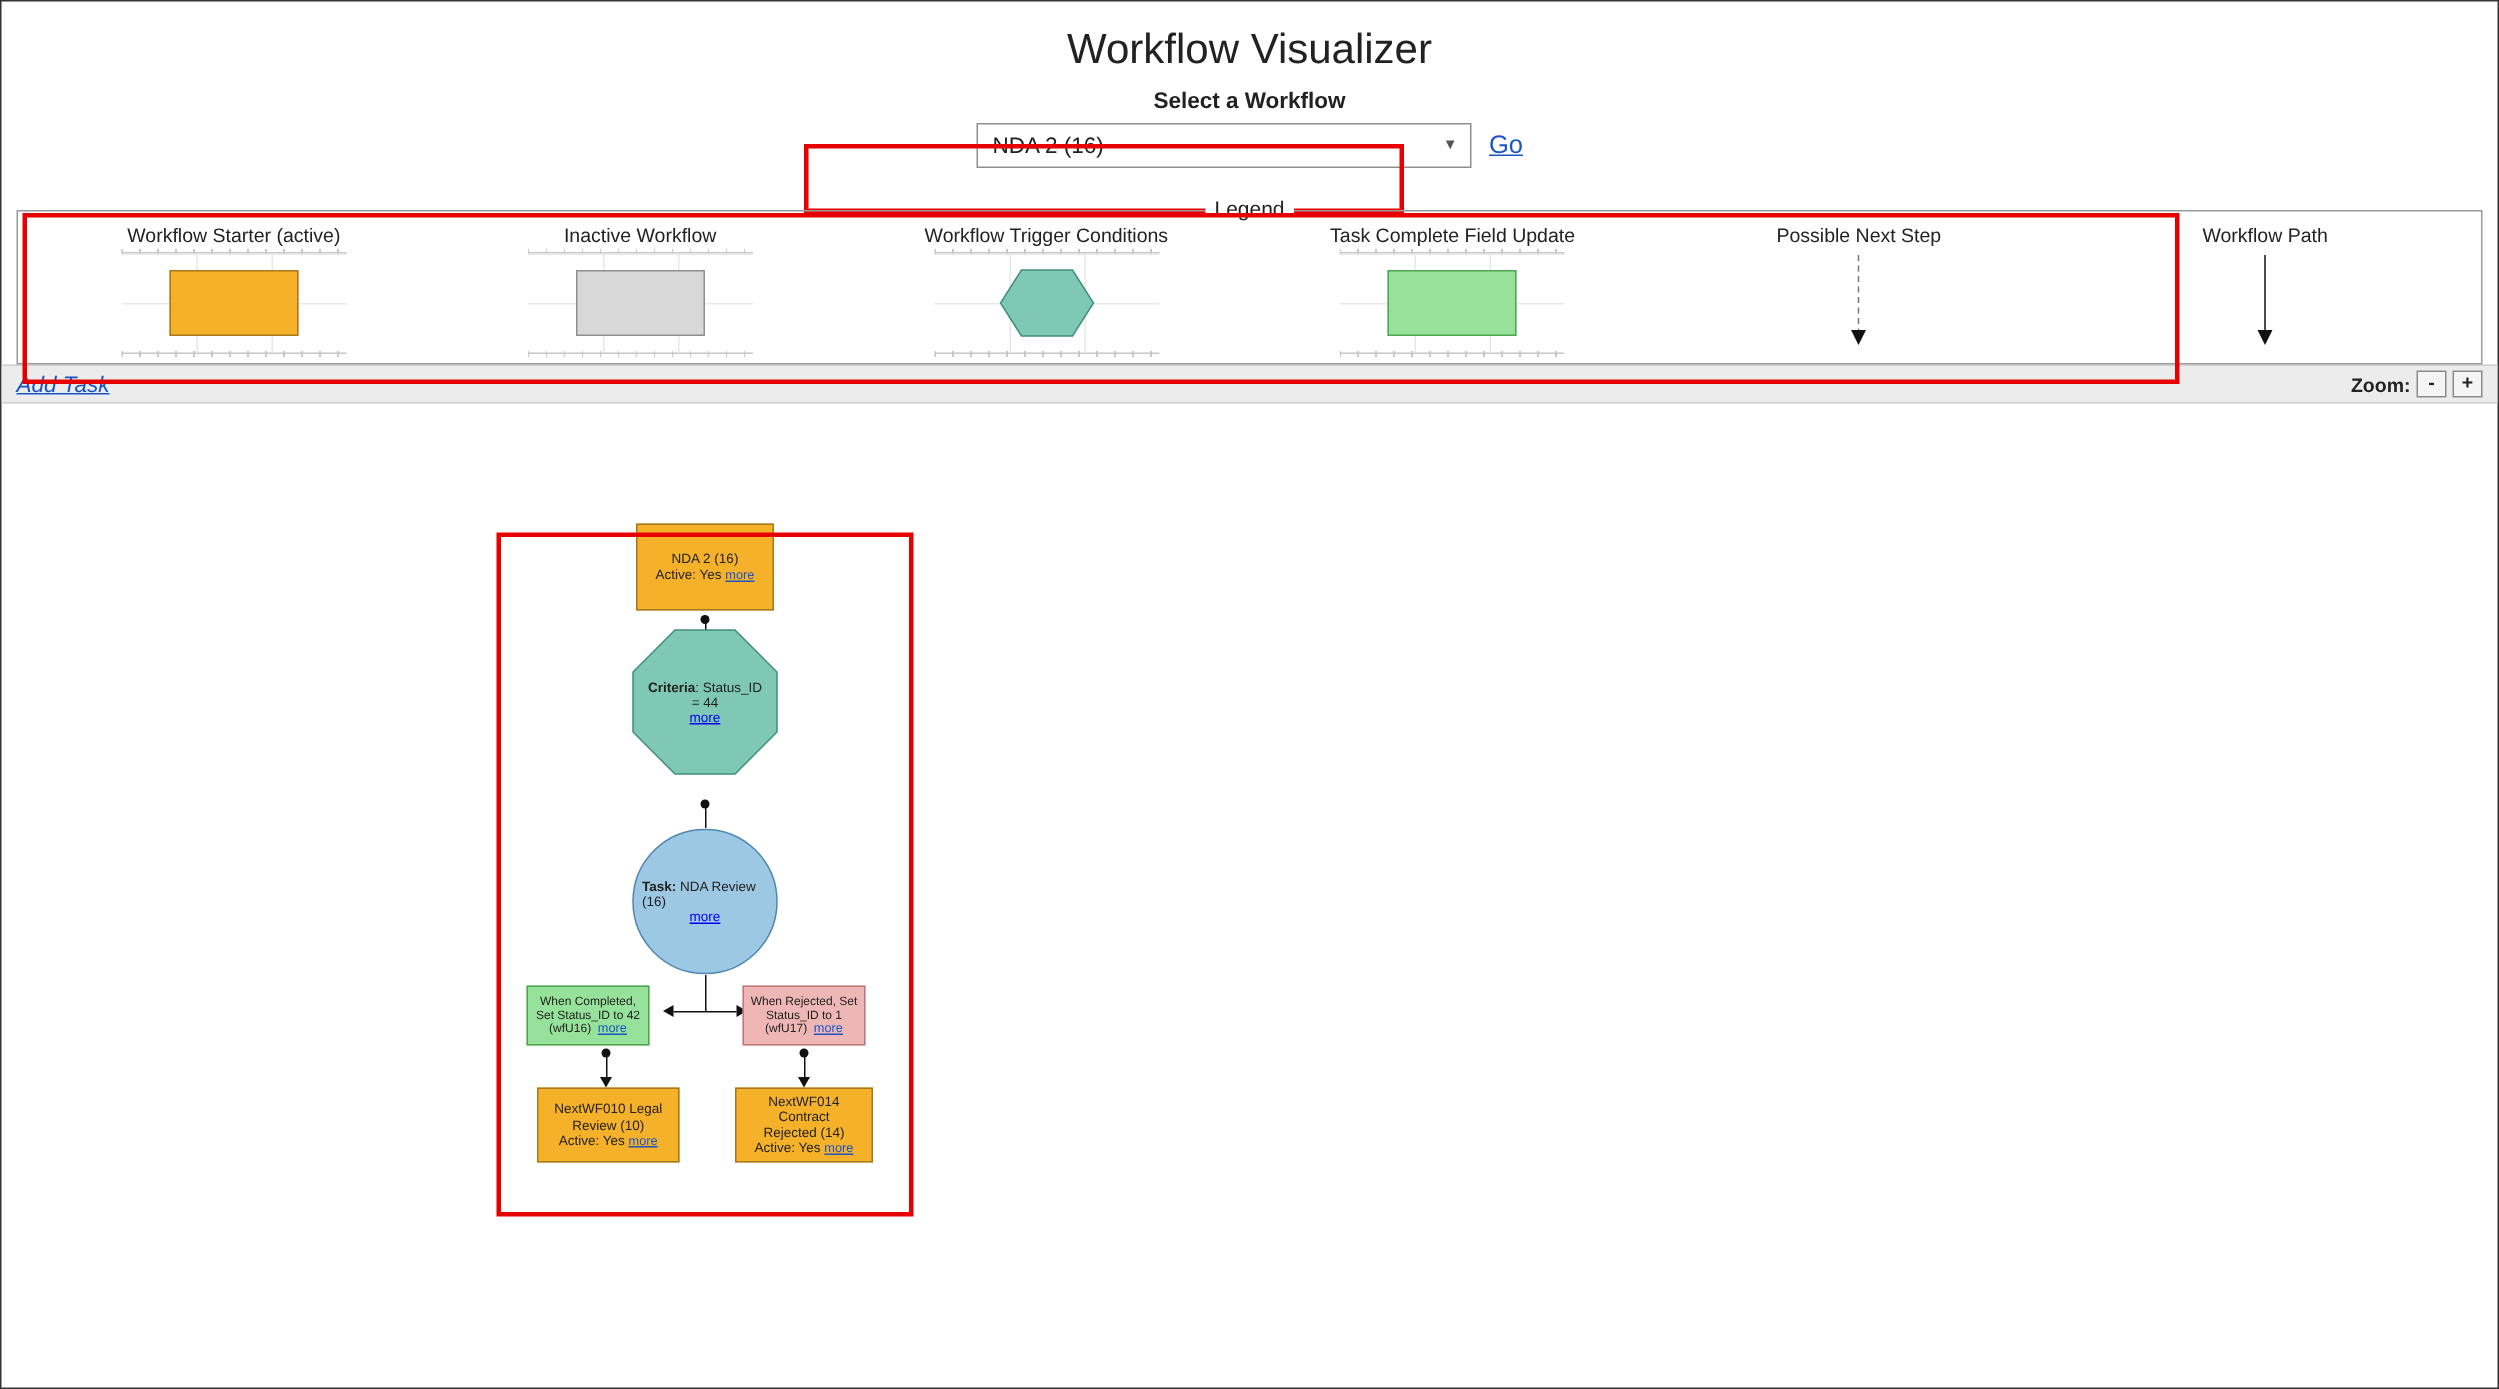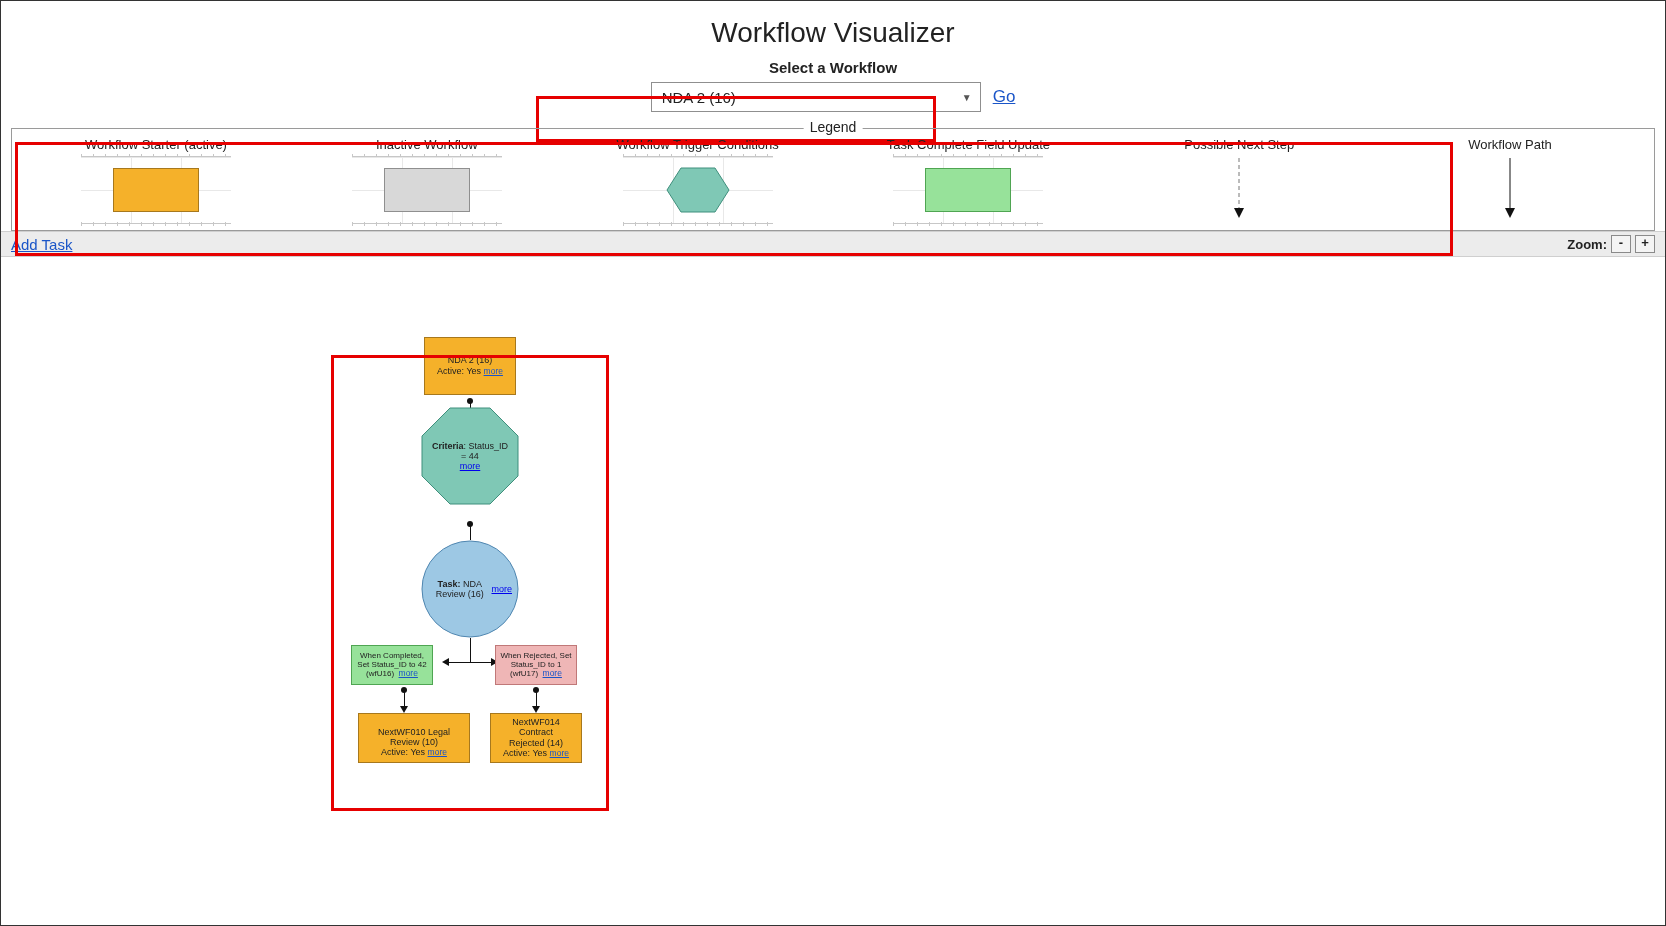--- a/index.html
+++ b/index.html
@@ -89,21 +89,21 @@
   }
   .redbox-diagram{
     position:absolute;
     left:330px; top:354px;
     width:278px; height:456px;
     border:3px solid var(--red);
     pointer-events:none;
   }
   
   .legend-wrap{
-    margin:16px 10px 0;
+    margin:28px 10px 0;
     border:1px solid #9a9a9a;
     padding:4px 17px 2px;
     position:relative;
   }
   .legend-title{
     position:absolute;
     left:50%; top:-10px; transform:translateX(-50%);
     background:#fff;
     padding:0 6px;
     font-size:14px;
@@ -159,21 +159,21 @@
     display:flex;
     justify-content:space-between;
     align-items:center;
     background:#ececec;
     border-top:1px solid #cfcfcf;
     border-bottom:1px solid #cfcfcf;
     padding:3px 10px;
     margin:0;
     font-size:15px;
   }
-  .toolbar .add{color:var(--link);}
+  .toolbar .add{color:var(--link);font-style:italic;}
   .toolbar .zoom{display:flex;align-items:center;gap:4px;font-size:13px;font-weight:600;}
   .zoom-btn{
     width:20px;height:18px;
     border:1px solid #8a8a8a;
     background:#f4f4f4;
     font-size:13px;
     line-height:14px;
     text-align:center;
     cursor:pointer;
   }
@@ -196,21 +196,21 @@
   }
   .node .more{color:var(--link);text-decoration:underline;font-size:8.5px;margin-top:1px;}
   .node-rect{border:1px solid;width:92px;height:58px;}
   .node-rect.orange{background:var(--orange);border-color:var(--orange-border);}
   .node-small{width:82px;height:40px;font-size:8px;}
   .node-small.green{background:var(--green);border-color:var(--green-border);border:1px solid var(--green-border);}
   .node-small.pink{background:var(--pink);border-color:var(--pink-border);border:1px solid var(--pink-border);}
   .oct-wrap{position:absolute;width:100px;height:100px;}
   .oct-wrap .content{position:absolute;inset:0;display:flex;flex-direction:column;justify-content:center;align-items:center;font-size:9px;padding:10px;text-align:center;}
   .circ-wrap{position:absolute;width:100px;height:100px;}
-  .circ-wrap .content{position:absolute;inset:0;display:flex;flex-direction:row;justify-content:center;align-items:center;font-size:9px;padding:8px;text-align:center;}
+  .circ-wrap .content{position:absolute;inset:0;display:flex;flex-direction:column;justify-content:center;align-items:center;font-size:9px;padding:8px;}
   .dot{position:absolute;width:6px;height:6px;border-radius:50%;background:#111;transform:translate(-50%,-50%);}
   .arrowhead-down{position:absolute;width:0;height:0;border-left:4px solid transparent;border-right:4px solid transparent;border-top:7px solid #111;transform:translate(-50%,0);}
   .arrowhead-left{position:absolute;width:0;height:0;border-top:4px solid transparent;border-bottom:4px solid transparent;border-right:7px solid #111;transform:translate(0,-50%);}
   .arrowhead-right{position:absolute;width:0;height:0;border-top:4px solid transparent;border-bottom:4px solid transparent;border-left:7px solid #111;transform:translate(0,-50%);}
   .vline{position:absolute;width:1px;background:#111;}
   .hline{position:absolute;height:1px;background:#111;}
 </style>
 </head>
 <body>
 
@@ -374,21 +374,21 @@
     </div>
   </div>
 
   <div class="dot" style="left:403px;top:433px;"></div>
   <div class="vline" style="left:403px;top:433px;height:16px;"></div>
   <div class="arrowhead-down" style="left:403px;top:449px;"></div>
   <div class="dot" style="left:535px;top:433px;"></div>
   <div class="vline" style="left:535px;top:433px;height:16px;"></div>
   <div class="arrowhead-down" style="left:535px;top:449px;"></div>
 
-  <div class="node node-rect orange" style="left:357px;top:456px;width:112px;height:50px;justify-content:flex-end;">
+  <div class="node node-rect orange" style="left:357px;top:456px;width:95px;height:50px;">
     <div>NextWF010 Legal</div>
     <div>Review (10)</div>
     <div>
       <span>Active: Yes</span>
       <a href="#" class="more">more</a>
     </div>
   </div>
   <div class="node node-rect orange" style="left:489px;top:456px;width:92px;height:50px;">
     <div>NextWF014 Contract</div>
     <div>Rejected (14)</div>

